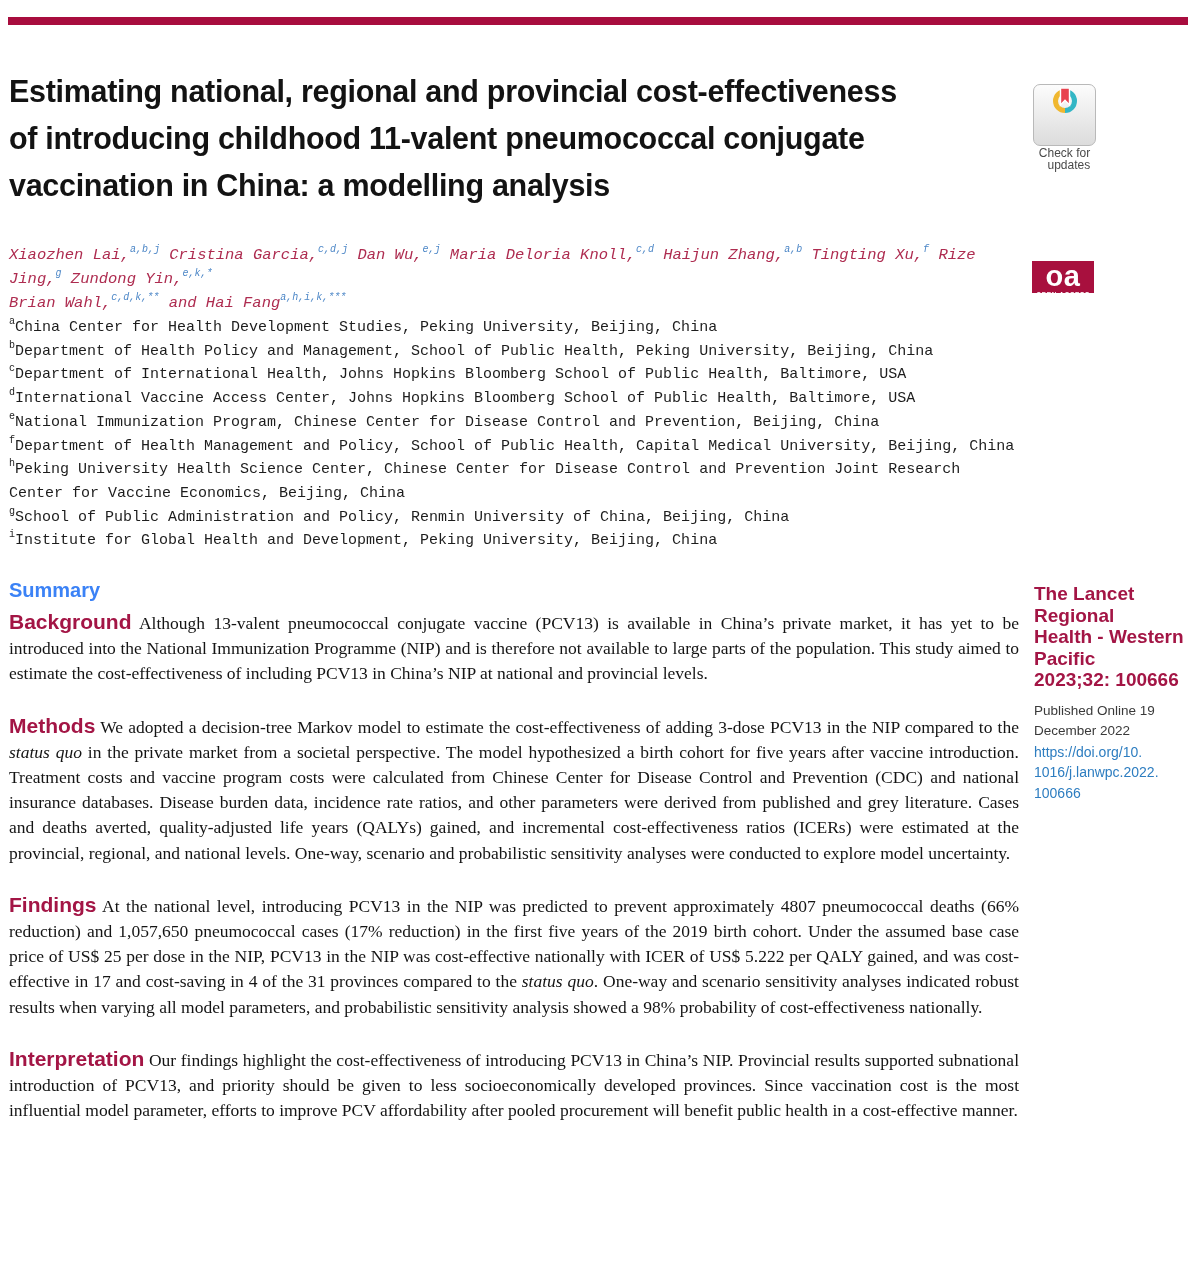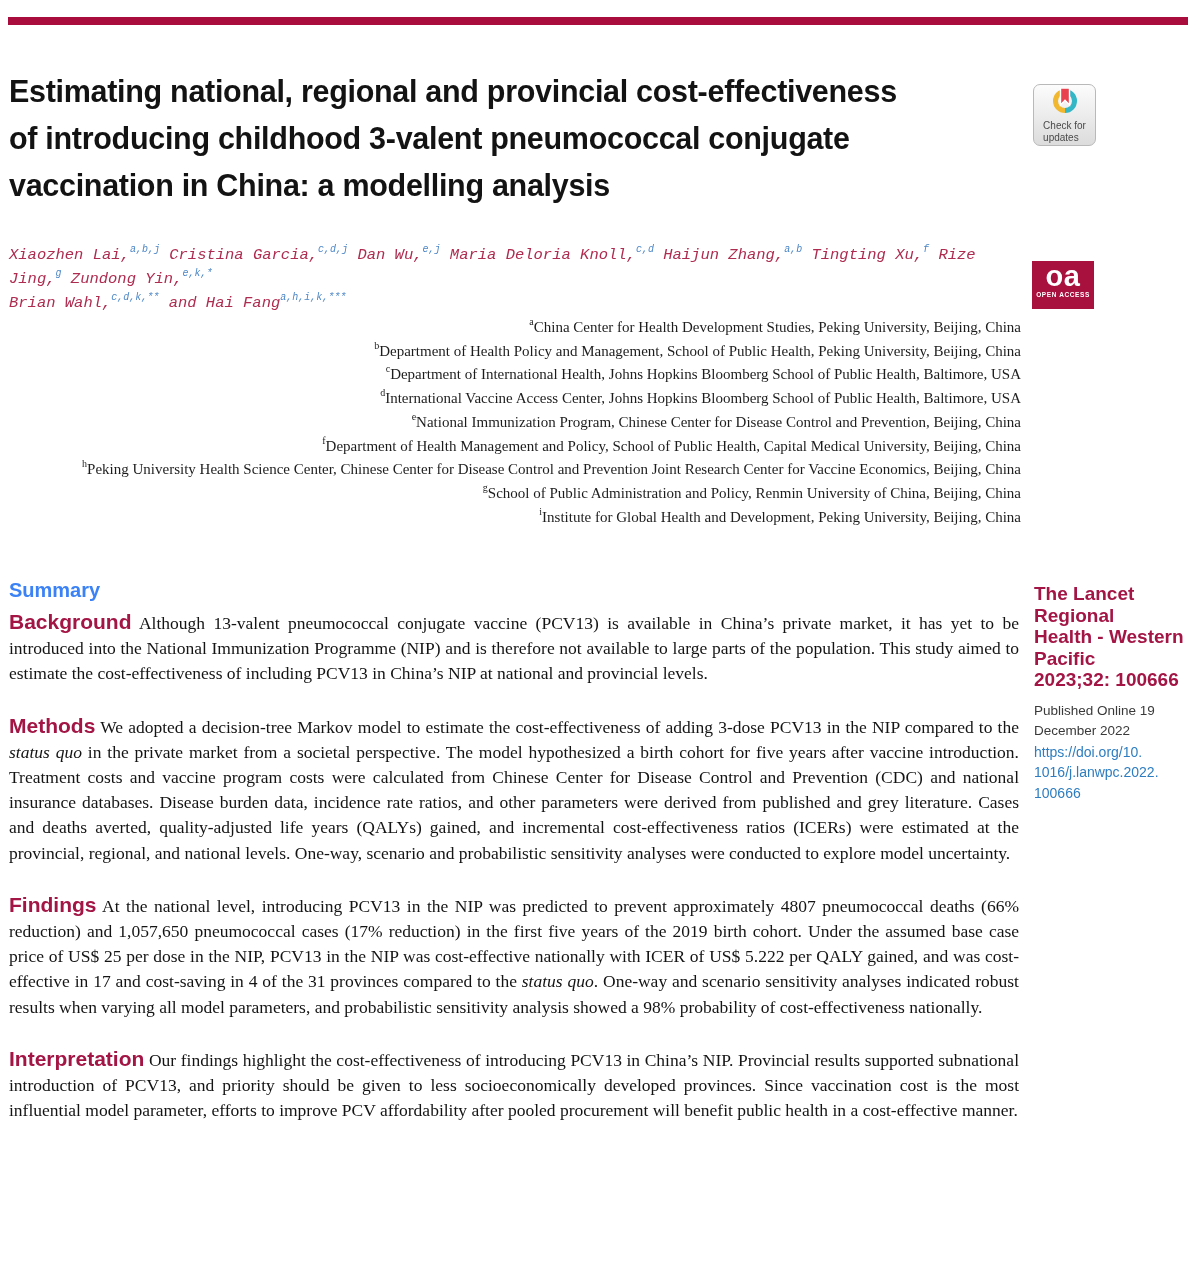--- a/index.html
+++ b/index.html
@@ -49,24 +49,25 @@
     border-radius: 7px;
     background: linear-gradient(#fcfcfc, #dcdcdc);
     display: flex;
     flex-direction: column;
     align-items: center;
     justify-content: flex-start;
     padding-top: 3px;
     cursor: pointer;
   }
   .check-badge-text {
-    font-size: 10px;
+    font-size: 12px;
     line-height: 11.5px;
     color: #4a4a4a;
-    text-align: left;
+    text-align: right;
+    margin-top: 28px;
   }
   
   .authors {
     position: absolute;
     left: 9px;
     top: 243px;
     width: 1012px;
     margin: 0;
     font-family: Liberation Mono, monospace;
     font-style: italic;
@@ -80,21 +81,21 @@
     position: relative;
     top: -1px;
     color: #4d87c7;
   }
   
   .oa-badge {
     position: absolute;
     left: 1032px;
     top: 261px;
     width: 62px;
-    height: 48px;
+    height: 32px;
     background: #a8103e;
     color: #ffffff;
     text-align: center;
     overflow: hidden;
   }
   .oa-abbr {
     font-size: 29px;
     font-weight: 700;
     line-height: 29px;
     margin-top: 1px;
@@ -105,25 +106,24 @@
     font-weight: 700;
     letter-spacing: 0.6px;
     line-height: 8px;
   }
   
   .affiliations {
     position: absolute;
     left: 9px;
     top: 316px;
     width: 1012px;
-    font-family: Liberation Serif, serif;
+    font-family: Liberation Mono, monospace;
     font-size: 15px;
     line-height: 23.7px;
     color: #1d1d1d;
-    text-align: right;
   }
   .aff sup {
     font-size: 10px;
     line-height: 0;
     position: relative;
     top: -1px;
   }
   
   .main-col {
     position: absolute;
@@ -187,21 +187,21 @@
   }
 </style>
 </head>
 <body>
 
 <div class="page">
 
   <div class="top-rule"></div>
 
   <h1 class="title">Estimating national, regional and provincial cost-effectiveness
-of introducing childhood 3-valent pneumococcal conjugate
+of introducing childhood 11-valent pneumococcal conjugate
 vaccination in China: a modelling analysis</h1>
 
   <div class="check-badge">
     <span>
       <svg width="32" height="28" viewBox="0 0 32 28">
         <path d="M 16 3.5 A 9.5 9.5 0 0 0 16 22.5" fill="none" stroke="#f0b72f" stroke-width="5"></path>
         <path d="M 16 3.5 A 9.5 9.5 0 0 1 16 22.5" fill="none" stroke="#33b6c5" stroke-width="5"></path>
         <path d="M 11.5 0 H 20.5 V 17 L 16 12.3 L 11.5 17 Z" fill="#e8424e" stroke="#ffffff" stroke-width="1.4"></path>
       </svg>
     </span>

